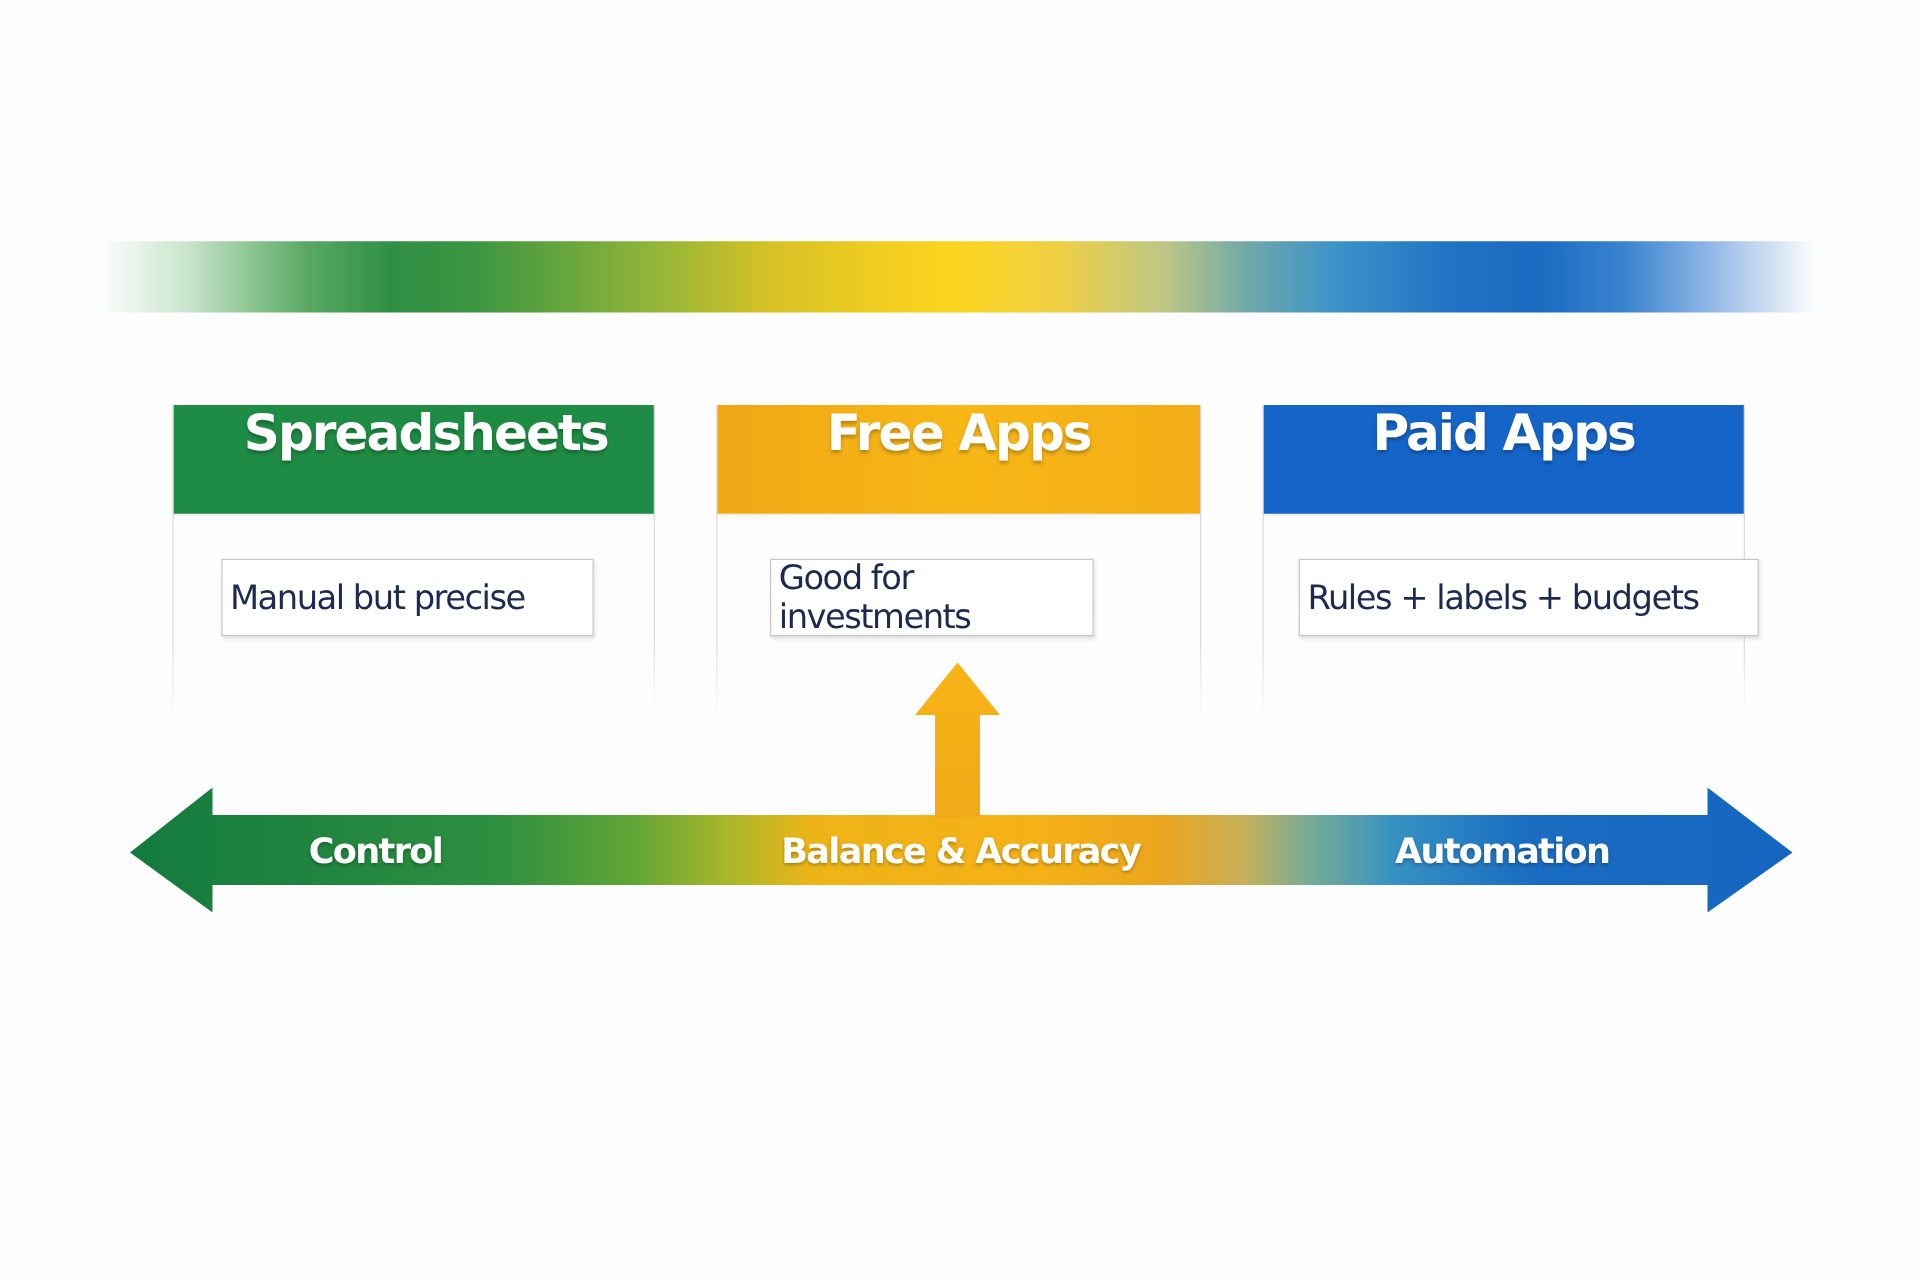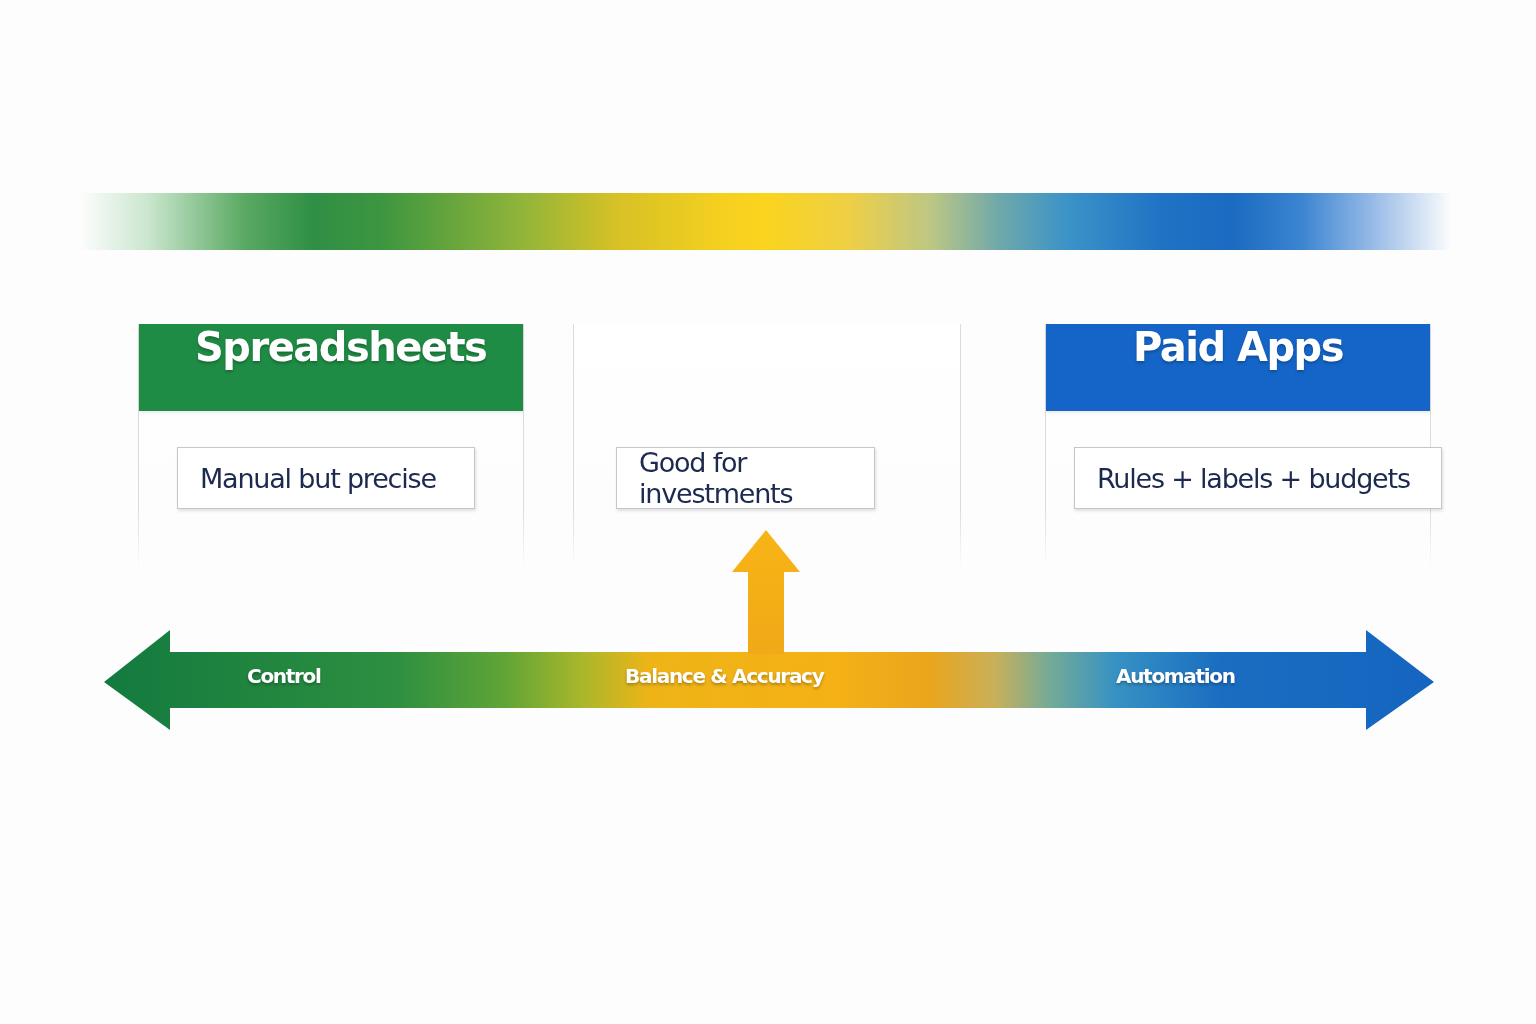--- a/index.html
+++ b/index.html
@@ -74,37 +74,37 @@
     }
     .card-note {
       position: absolute;
       top: 123px;
       height: 62px;
       background: #ffffff;
       border: 1px solid #c4c6cc;
       box-shadow: 1px 2px 3px rgba(0,0,0,0.12);
       display: flex;
       align-items: center;
-      padding-left: 22px;
+      padding-left: 6px;
       color: #1d2a4f;
       font-family: "DejaVu Sans", sans-serif;
       font-size: 27px;
       letter-spacing: -1.2px;
       z-index: 2;
     }
 
     .card-spreadsheets { left: 138px; width: 386px; }
     .card-spreadsheets .card-header { background: #1f8c45; justify-content: flex-start; padding-left: 56px; }
     .card-spreadsheets .card-note { left: 38px; width: 298px; }
 
     .card-free { left: 573px; width: 388px; }
     .card-free .card-header { background: linear-gradient(90deg, #f0a816 0%, #f7b716 50%, #f3ae18 100%); }
     .card-free .card-note { left: 42px; width: 259px; }
 
-    .card-paid { left: 1010px; width: 386px; margin-left: 35px; }
+    .card-paid { left: 1010px; width: 386px; }
     .card-paid .card-header { background: #1565c8; }
     .card-paid .card-note { left: 28px; width: 368px; }
 
     
     .up-arrow {
       position: absolute;
       left: 732px;
       top: 530px;
       width: 68px;
       height: 124px;
@@ -119,21 +119,21 @@
       width: 1330px;
       height: 100px;
       z-index: 1;
     }
     .arrow-label {
       position: absolute;
       top: 664px;
       color: #ffffff;
       font-family: "DejaVu Sans", sans-serif;
       font-weight: bold;
-      font-size: 20px;
+      font-size: 28px;
       letter-spacing: -1.3px;
       text-shadow: 0 2px 3px rgba(0,0,0,0.28);
       z-index: 4;
       white-space: nowrap;
     }
     .label-control { left: 247px; }
     .label-balance { left: 625px; }
     .label-automation { left: 1116px; }
   </style>
 </head>
@@ -146,20 +146,23 @@
   <div class="card card-spreadsheets">
     <div class="card-header">
       <span>Spreadsheets</span>
     </div>
     <div class="card-note">
       <span>Manual but precise</span>
     </div>
   </div>
 
   <div class="card card-free">
+    <div class="card-header">
+      <span>Free Apps</span>
+    </div>
     <div class="card-note">
       <span>Good for investments</span>
     </div>
   </div>
 
   <div class="card card-paid">
     <div class="card-header">
       <span>Paid Apps</span>
     </div>
     <div class="card-note">

